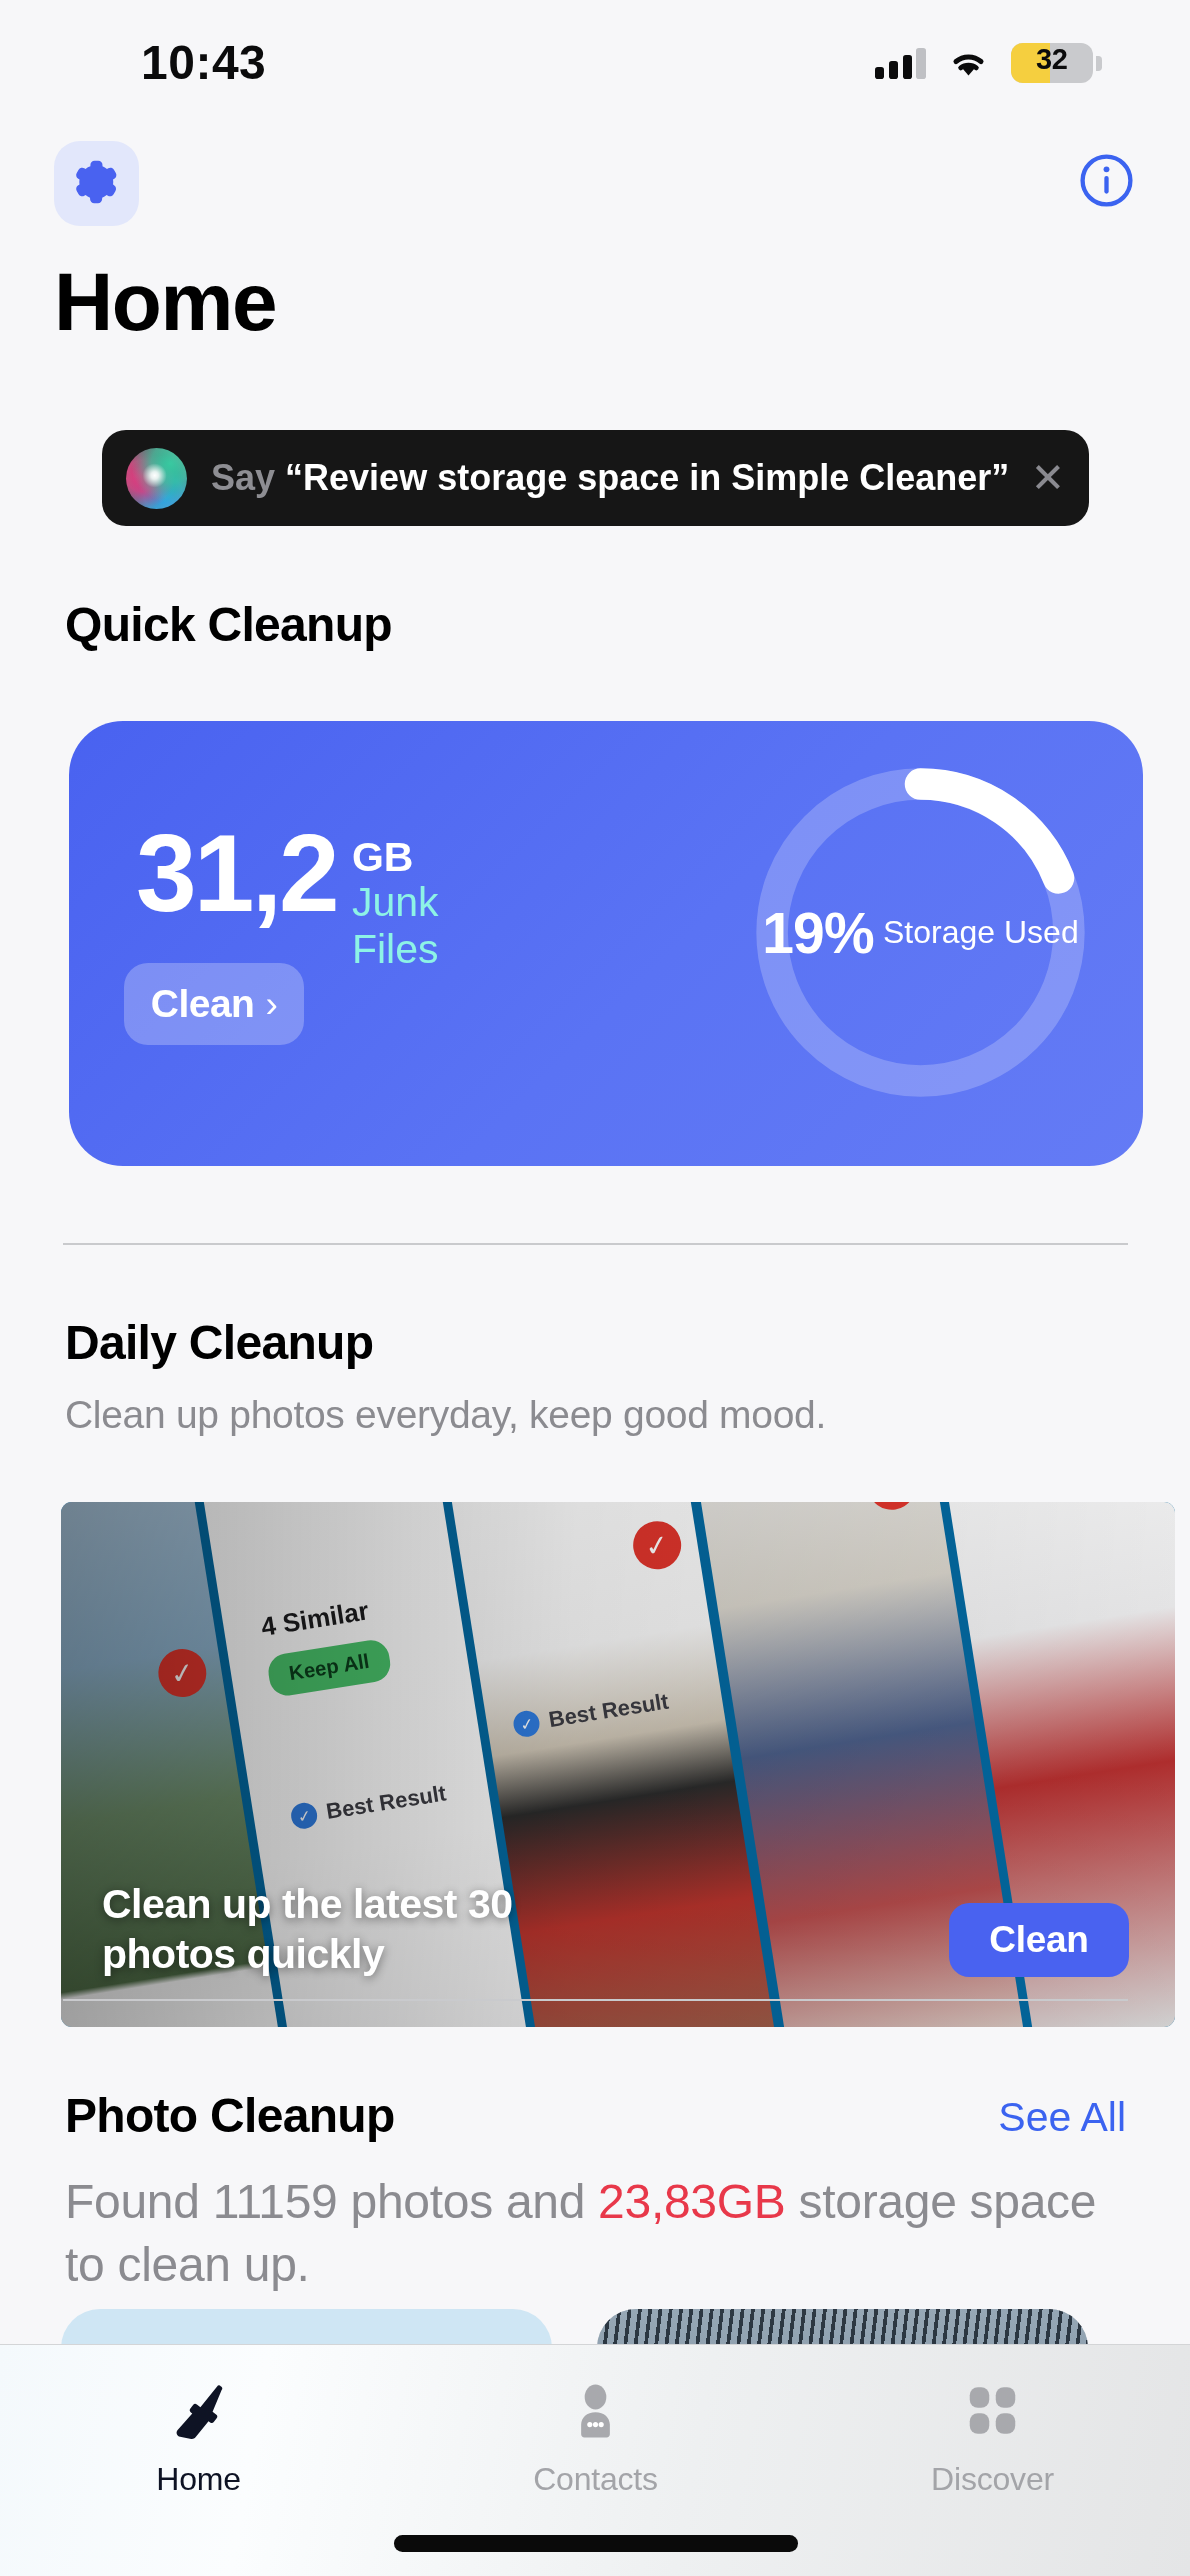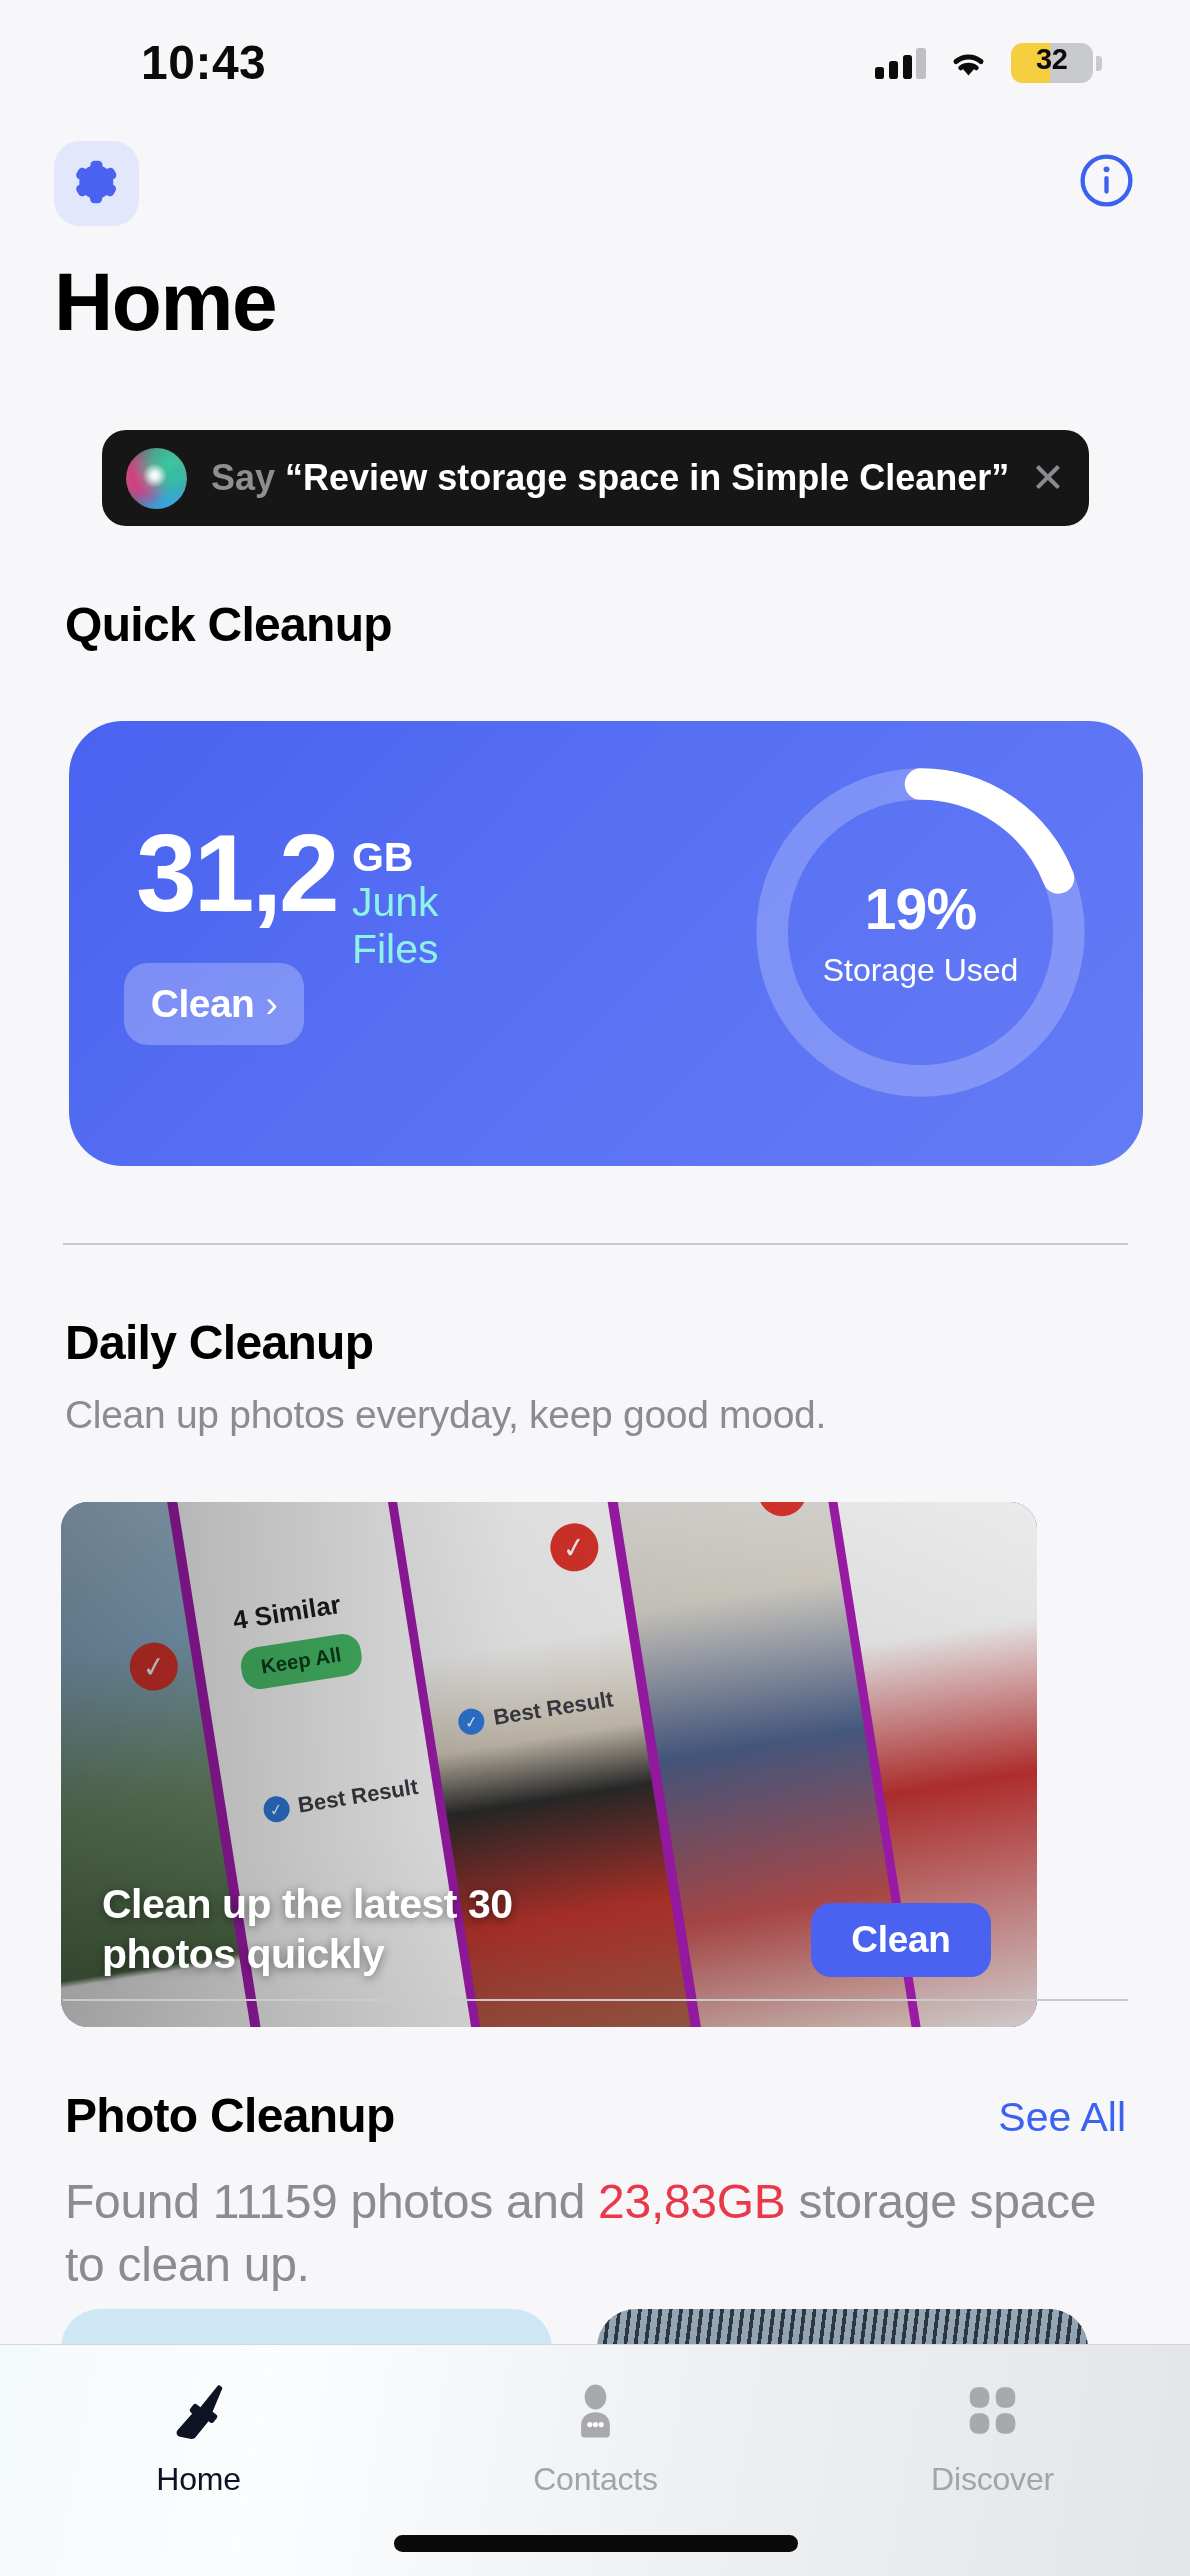--- a/index.html
+++ b/index.html
@@ -92,33 +92,33 @@
   .clean-pill {
     position:absolute; left:124px; top:963px; width:180px; height:82px;
     border-radius:24px; background:rgba(255,255,255,0.26);
     display:flex; align-items:center; justify-content:center; gap:11px; cursor:pointer;
   }
   .clean-pill span { font-size:39px; font-weight:700; color:#fff; letter-spacing:-0.5px; }
   .clean-pill .chev { font-size:37px; font-weight:400; color:#fff; line-height:1; }
 
   .ring-wrap { position:absolute; right:85px; top:747px; width:371px; height:371px; }
   .ring-center {
-    position:absolute; inset:0; display:flex; flex-direction:column;
+    position:absolute; inset:0; display:flex; 
     align-items:center; justify-content:center; gap:9.3px;
   }
   .ring-pct { font-size:57px; font-weight:700; color:#fff; letter-spacing:-0.9px; }
   .ring-lbl { font-size:32px; font-weight:400; color:#fff; }
 
   
   .divider { position:absolute; left:63px; width:1065px; height:1.9px; background:#c9cacd; }
 
   
   .daily-card {
-    position:absolute; left:61px; top:1502px; width:976px; height:525px;
-    border-radius:27px; overflow:hidden; background:#a21caf; cursor:pointer;
+    position:absolute; left:61px; top:1502px; width:1114px; height:525px;
+    border-radius:11px; overflow:hidden; background:#0369a1; cursor:pointer;
   }
   .photo-strip { position:absolute; inset:-83px -56px; display:flex; transform:rotate(-9deg); }
   .ph { flex:1; height:100%; margin-right:9.3px; position:relative; overflow:hidden; }
   .ph.a { background:
       linear-gradient(180deg,#a8c4da 0%,#8fb4cf 24%,#6e8f6a 46%,#4e6b46 70%,#f0f0f0 71%,#fbfbfb 100%); }
   .ph.b { background:linear-gradient(180deg,#ffffff 0%,#fdfdfd 56%,#e9e9ea 100%); }
   .ph.c { background:
       linear-gradient(180deg,#ffffff 0%,#f7f7f7 32%,#cfc6b6 46%,#2b2b2b 55%,#b8332c 72%,#8e6e55 100%); }
   .ph.d { background:
       linear-gradient(180deg,#efefef 0%,#d8d4cb 30%,#4a5d86 52%,#b44b4b 76%,#d9d6cf 100%); }

